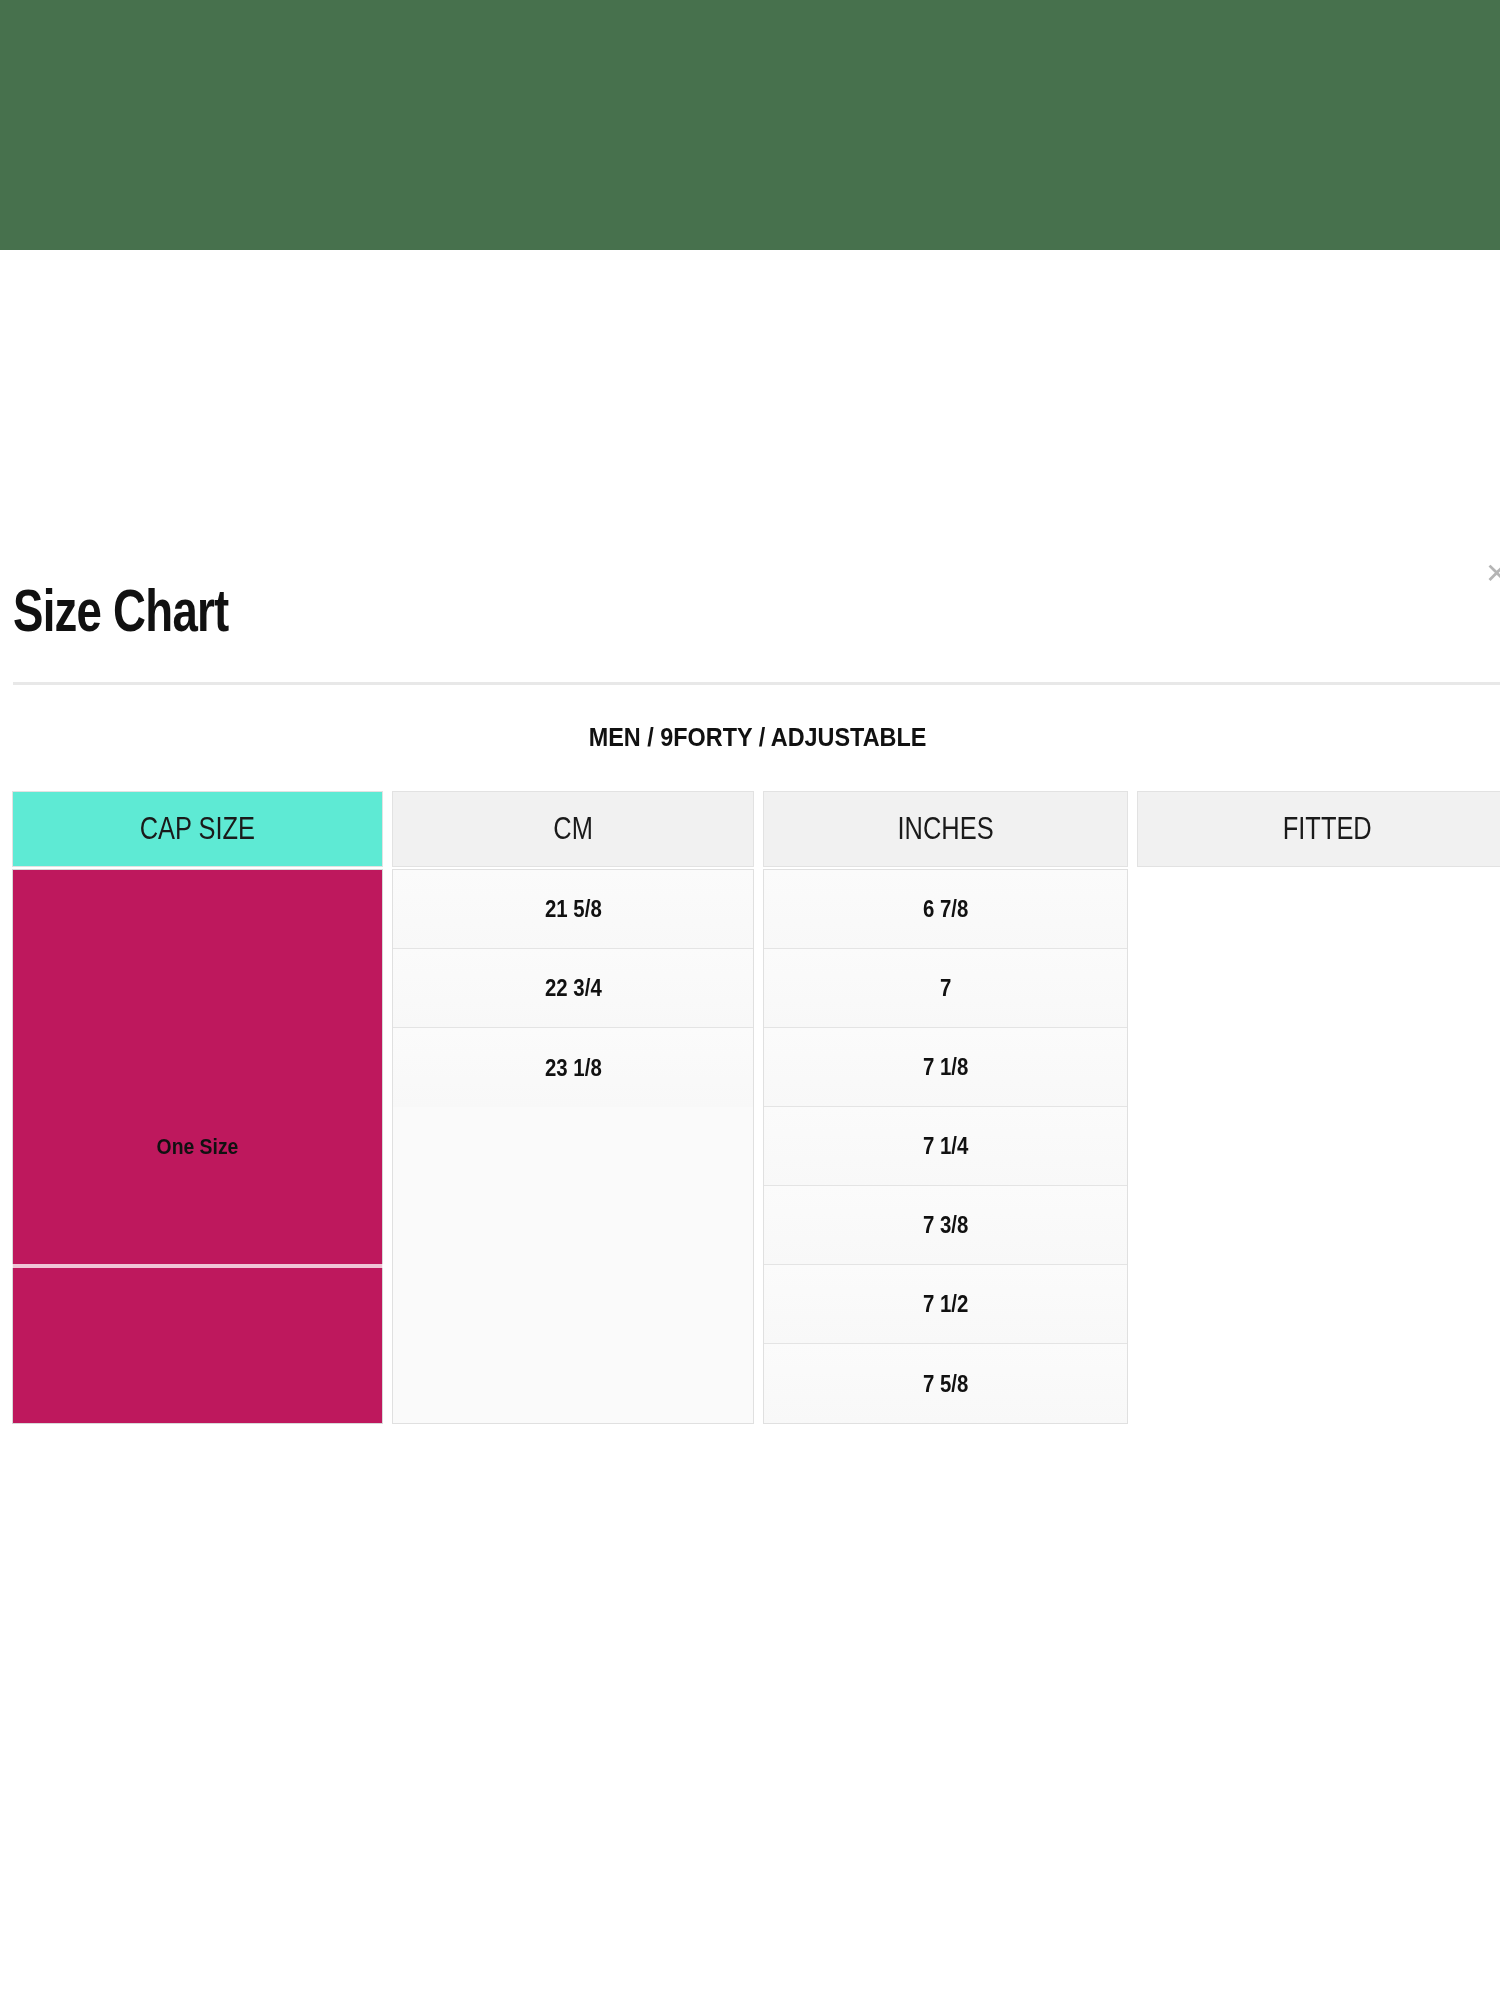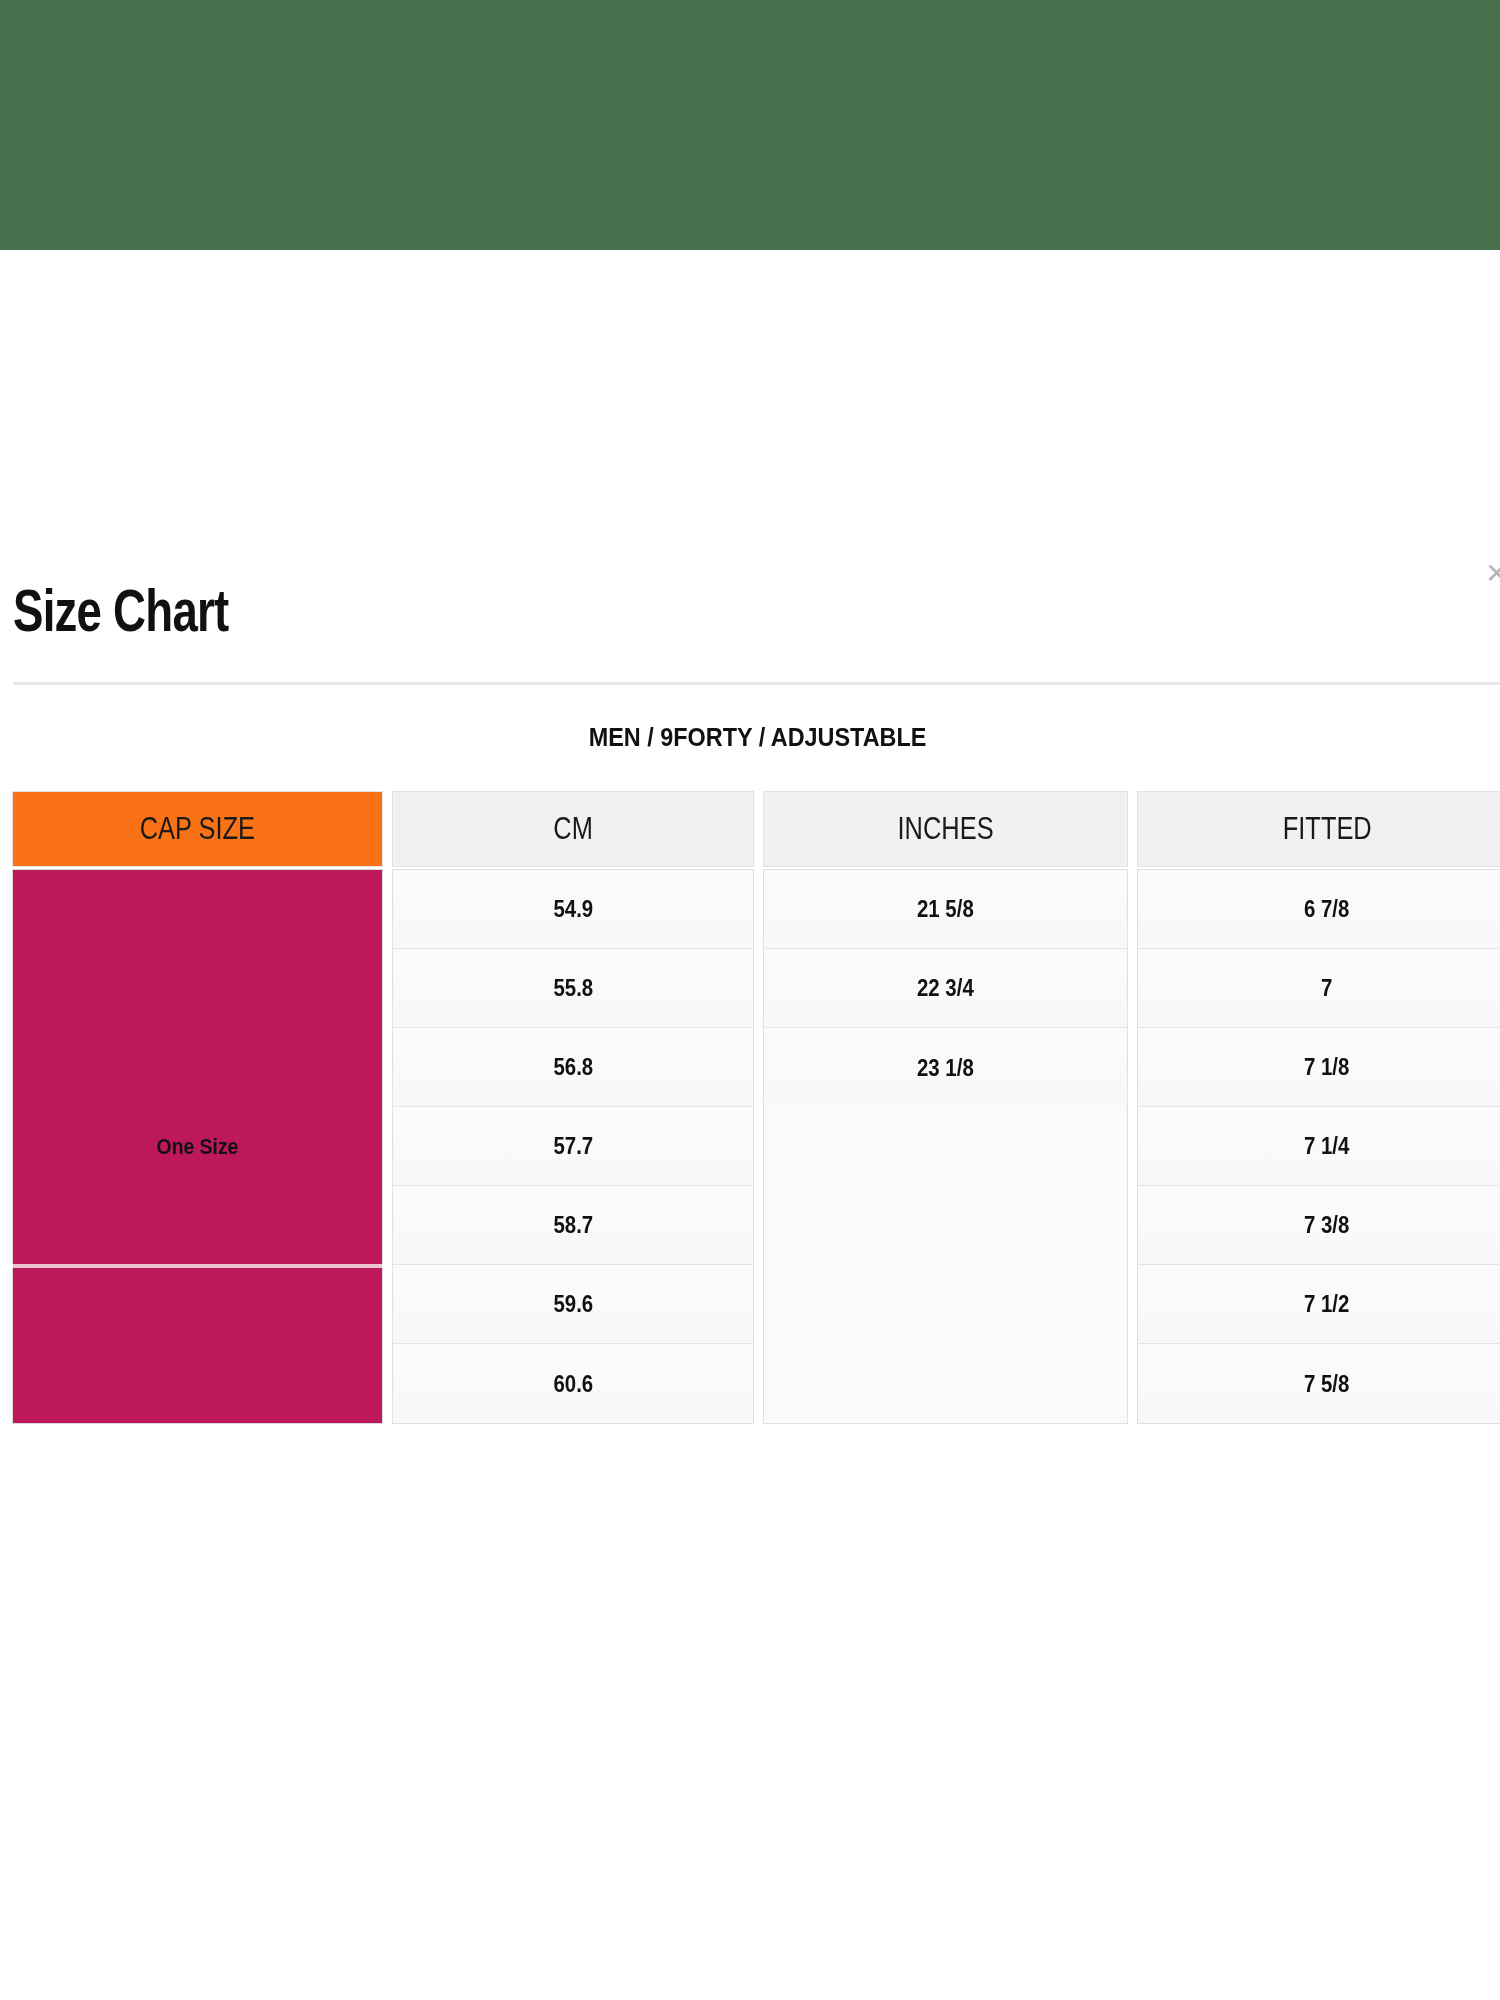--- a/index.html
+++ b/index.html
@@ -78,21 +78,21 @@
   .th {
     height: 76px;
     box-sizing: border-box;
     background: #f1f1f1;
     border: 1px solid #e2e2e2;
     display: flex; align-items: center; justify-content: center;
     font-size: 31px;
     font-weight: 400;
     color: #1a1a1a;
   }
-  .th.capsize { background: #f97316; }
+  .th.capsize { background: #5eead4; }
   .th > span, .cell > span, .onesize-label {
     display: inline-block;
     transform: scaleX(0.82);
     transform-origin: center;
     white-space: nowrap;
   }
   .capsize-block {
     position: relative;
     height: 555px;
     box-sizing: border-box;
@@ -164,43 +164,20 @@
       </div>
     </div>
 
     <div class="tbody">
 
       <div class="capsize-block">
         <span class="onesize-label">One Size</span>
         <div class="capsize-seam"></div>
       </div>
 
-      <div class="col">
-        <div class="cell">
-            <span>54.9</span>
-          </div>
-        <div class="cell">
-            <span>55.8</span>
-          </div>
-        <div class="cell">
-            <span>56.8</span>
-          </div>
-        <div class="cell">
-            <span>57.7</span>
-          </div>
-        <div class="cell">
-            <span>58.7</span>
-          </div>
-        <div class="cell">
-            <span>59.6</span>
-          </div>
-        <div class="cell">
-            <span>60.6</span>
-          </div>
-      </div>
 
       <div class="col">
         <div class="cell">
             <span>21 5/8</span>
           </div>
         <div class="cell">
             <span>22 3/4</span>
           </div>
         <div class="cell">
             <span>23 1/8</span>

